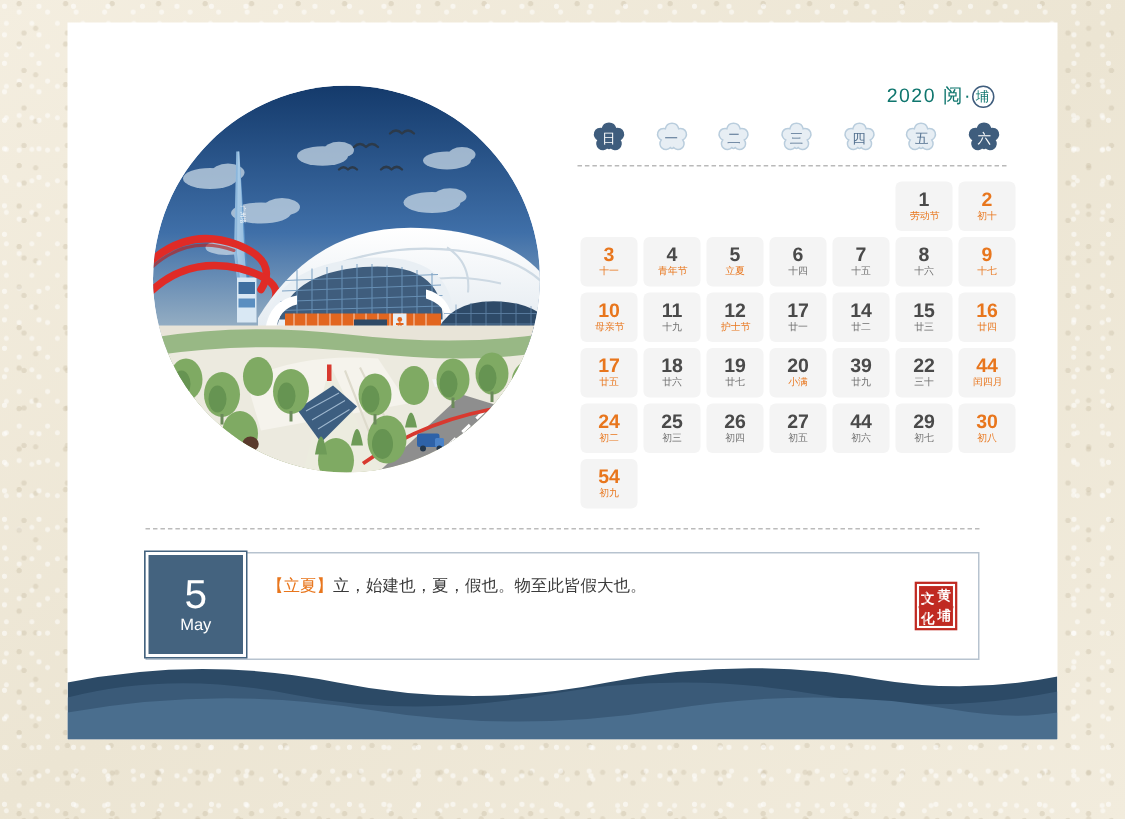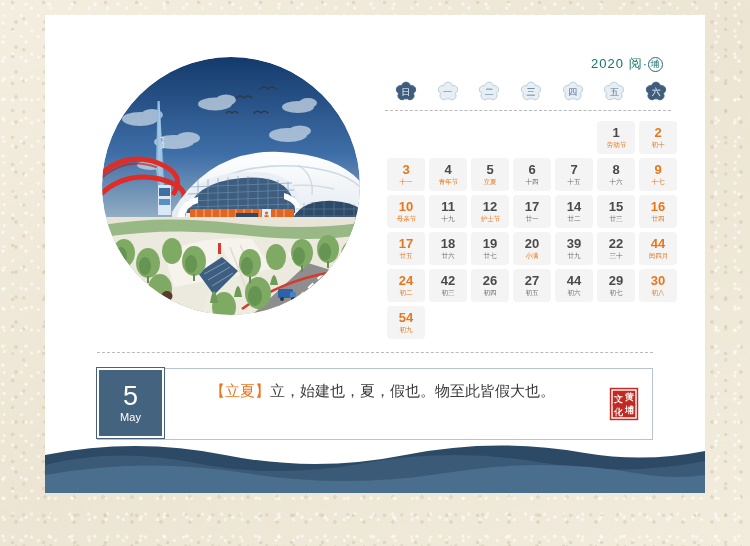--- a/index.html
+++ b/index.html
@@ -203,25 +203,24 @@
     font-size: 11px;
     line-height: 14px;
     text-align: right;
   }
   #note-text {
     flex: 1 1 auto;
     padding: 11px 0 0 14px;
     box-sizing: border-box;
   }
   .note-line {
-    font-size: 15px;
+    font-size: 11px;
     line-height: 22px;
     color: #3a3a3a;
     white-space: nowrap;
-    margin-left: 32px;
   }
   .note-term { color: #e8761d; }
   #seal {
     flex: 0 0 auto;
     width: 56px;
     display: flex;
     align-items: center;
     justify-content: center;
   }
   #seal svg { display: block; }
@@ -616,21 +615,21 @@
         </div>
         <div class="day-cell accent">
           <div class="day-num">44</div>
           <div class="day-sub">闰四月</div>
         </div>
         <div class="day-cell accent">
           <div class="day-num">24</div>
           <div class="day-sub">初二</div>
         </div>
         <div class="day-cell">
-          <div class="day-num">42</div>
+          <div class="day-num">25</div>
           <div class="day-sub">初三</div>
         </div>
         <div class="day-cell">
           <div class="day-num">26</div>
           <div class="day-sub">初四</div>
         </div>
         <div class="day-cell">
           <div class="day-num">27</div>
           <div class="day-sub">初五</div>
         </div>

